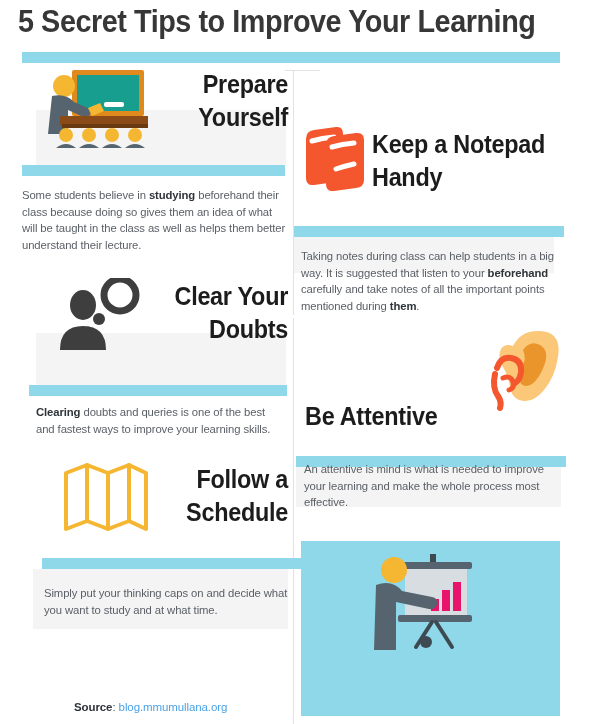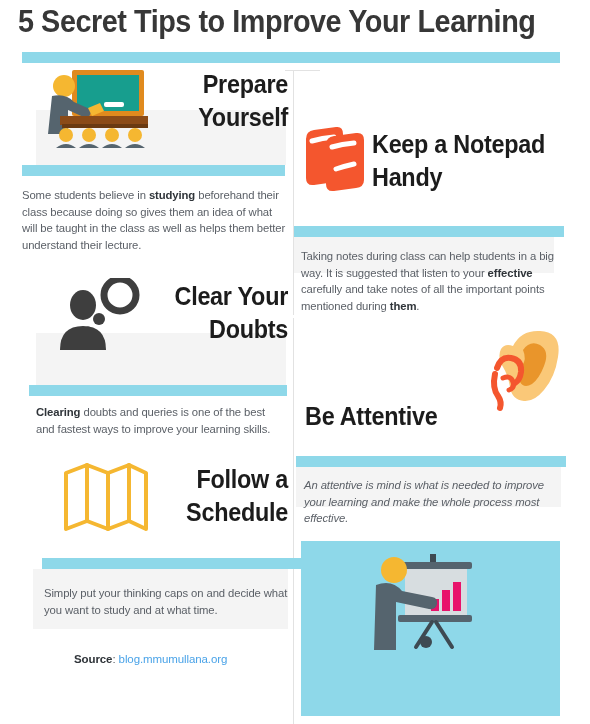--- a/index.html
+++ b/index.html
@@ -44,21 +44,21 @@
 
   .body-txt{
     position:absolute;
     font-size:11.3px;line-height:16.5px;color:#5b6067;
     letter-spacing:-0.1px;
   }
   .body-txt b{color:#2f3439;font-weight:700;margin-top:48px;}
 
   
   .source{
-    position:absolute;font-size:11.5px;letter-spacing:-0.1px;
+    position:absolute;font-size:11.5px;letter-spacing:-0.1px;margin-top:48px;
   }
   .source .lbl{color:#2f3439;font-weight:700;}
   .source .sep{color:#5b6067;}
   .source .url{color:#4aa3e8;}
 
   
   .bluepanel{
     position:absolute;background:#8ED8E9;
   }
 
@@ -120,21 +120,21 @@
       <path d="M32 22 q10 -3 22 -4" stroke="#ffffff" stroke-width="5" stroke-linecap="round" fill="none"></path>
       <path d="M36 44 q9 -3 18 -5" stroke="#ffffff" stroke-width="5" stroke-linecap="round" fill="none"></path>
     </svg>
   </div>
 
   <div class="heading left" style="left:372px;top:128px;width:210px;">
     <div>Keep a Notepad</div>
     <div>Handy</div>
   </div>
 
-  <div class="body-txt" style="left:301px;top:248px;width:265px;">Taking notes during class can help students in a big way. It is suggested that listen to your <b>effective</b> carefully and take notes of all the important points mentioned during <b>them</b>.</div>
+  <div class="body-txt" style="left:301px;top:248px;width:265px;">Taking notes during class can help students in a big way. It is suggested that listen to your <b>beforehand</b> carefully and take notes of all the important points mentioned during <b>them</b>.</div>
 
   <div class="graypanel" style="left: 36px; top: 333px; width: 250px; height: 52px; background: rgb(244, 244, 244);"></div>
   <div class="bluebar" style="left: 29px; top: 385px; width: 258px; background: rgb(142, 216, 233);"></div>
 
   <div class="icon" style="left:58px;top:278px;width:85px;height:72px;">
     <svg width="85" height="72" viewBox="0 0 85 72">
       <circle cx="62" cy="17" r="16" fill="none" stroke="#3E3E3E" stroke-width="7"></circle>
       <circle cx="41" cy="41" r="6" fill="#3E3E3E"></circle>
       <circle cx="30" cy="52" r="3.5" fill="#3E3E3E"></circle>
       <ellipse cx="25" cy="27" rx="13" ry="15" fill="#3E3E3E"></ellipse>
@@ -159,21 +159,21 @@
       <path d="M27 40 q4 -12 14 -10 q11 2 10 14 q-1 8 -6 11" fill="none" stroke="#F4562E" stroke-width="6" stroke-linecap="round"></path>
       <path d="M25 46 q-3 14 3 22 q4 6 2 12" fill="none" stroke="#F4562E" stroke-width="6" stroke-linecap="round"></path>
       <path d="M33 50 q8 -3 10 4 q2 6 -4 8" fill="none" stroke="#F4562E" stroke-width="5" stroke-linecap="round"></path>
     </svg>
   </div>
 
   <div class="heading left" style="left:305px;top:400px;width:210px;">
     <div>Be Attentive</div>
   </div>
 
-  <div class="body-txt" style="left:304px;top:477px;width:250px;font-style:italic;">An attentive is mind is what is needed to improve your learning and make the whole process most effective.</div>
+  <div class="body-txt" style="left:304px;top:461px;width:250px;">An attentive is mind is what is needed to improve your learning and make the whole process most effective.</div>
 
   <div class="graypanel" style="left: 33px; top: 569px; width: 255px; height: 60px; background: rgb(244, 244, 244);"></div>
   <div class="bluebar" style="left: 42px; top: 558px; width: 310px; background: rgb(142, 216, 233);"></div>
 
   <div class="icon" style="left:62px;top:463px;width:88px;height:72px;">
     <svg width="88" height="72" viewBox="0 0 88 72">
       <g fill="none" stroke="#F5B731" stroke-width="4" stroke-linejoin="round">
         <path d="M4 10 L25 2 L25 58 L4 66 Z"></path>
         <path d="M25 2 L46 10 L46 66 L25 58 Z"></path>
         <path d="M46 10 L67 2 L67 58 L46 66 Z"></path>

